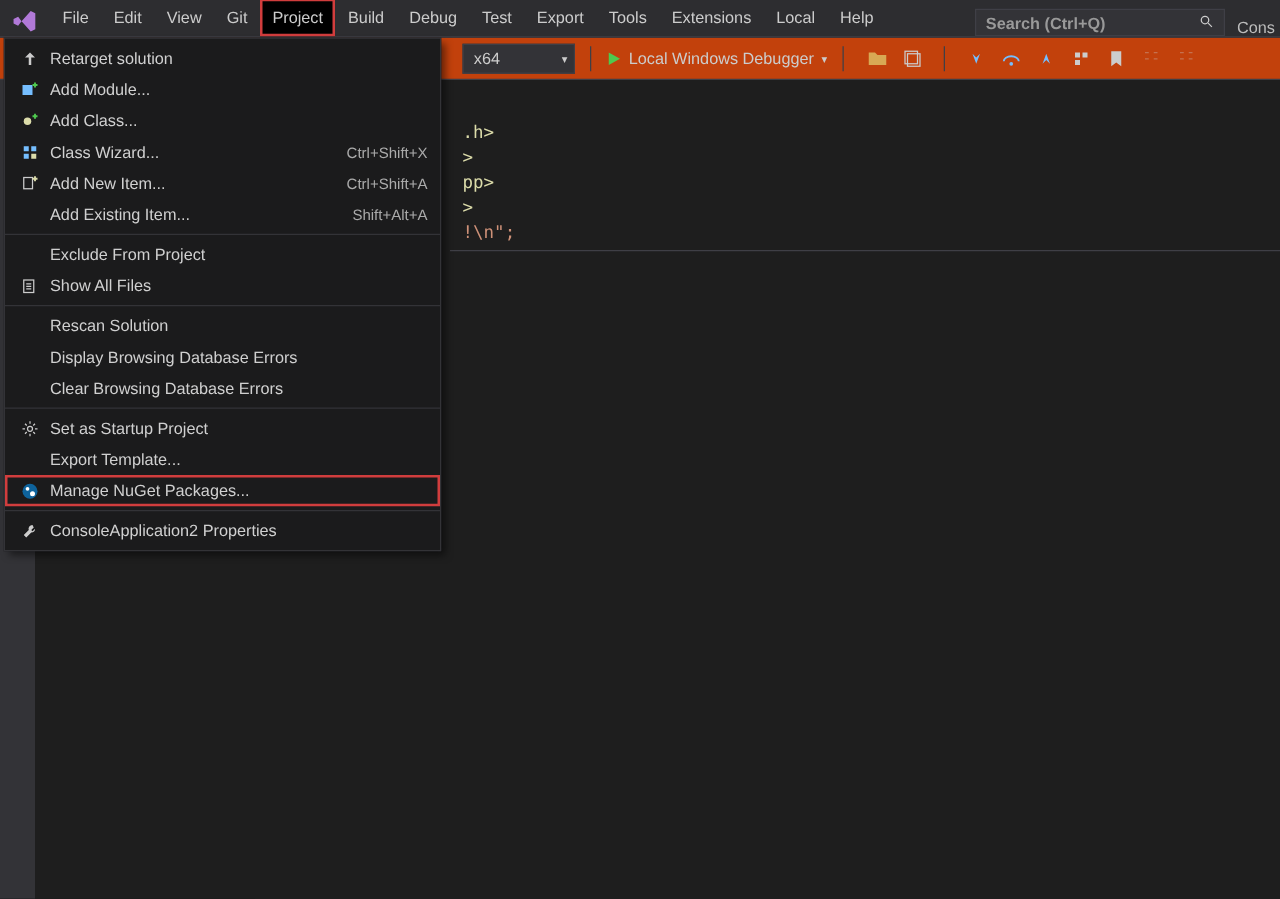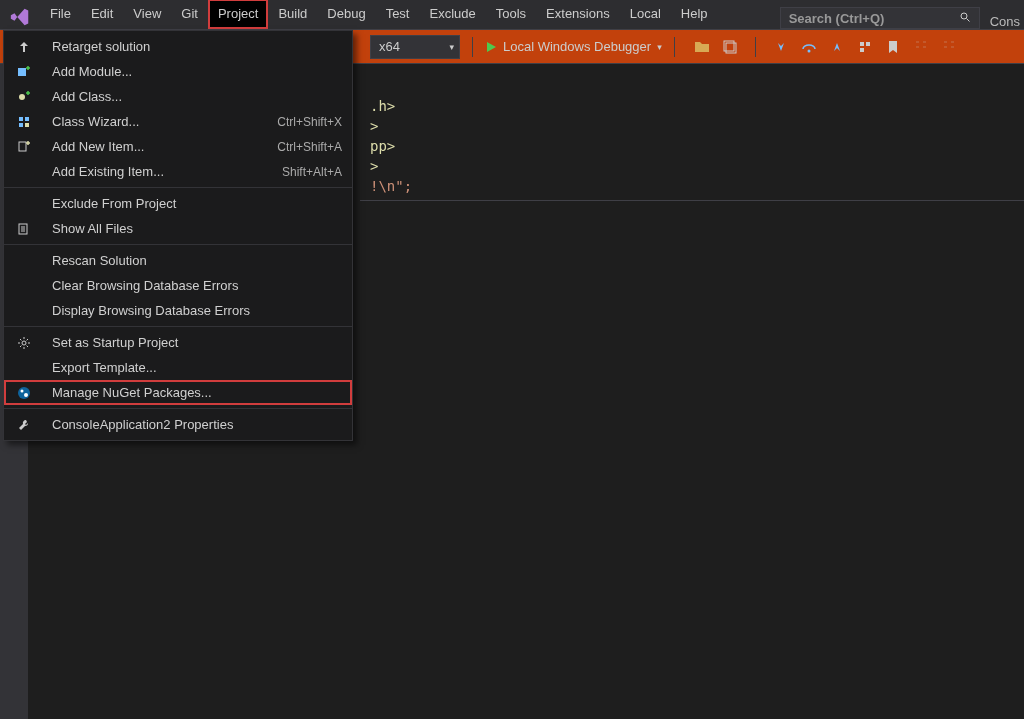--- a/index.html
+++ b/index.html
@@ -133,21 +133,21 @@
   }
   .dd-item {
     height: 25px;
     display:flex;
     align-items:center;
     padding: 0 10px;
     color:#d0d0d0;
   }
   .dd-icon { width:20px; height:20px; margin-right:6px; display:flex; align-items:center; justify-content:center; }
   .dd-icon svg { width:14px; height:14px; }
-  .dd-label { flex:1; white-space:nowrap;margin-left:12px; }
+  .dd-label { flex:1; white-space:nowrap; }
   .dd-short { color:#aaa; font-size:12px; }
   .dd-sep { height:1px; background:#333337; margin:3px 0; }
   .dd-item.highlighted { outline: 2px solid #d13d3d; outline-offset: -2px; }
 
   
   .left-gutter {
     position:absolute; top:64px; left:0; bottom:0; width:28px;
     background:#333337; z-index:1;
   }
   .editor-bg {
@@ -165,21 +165,21 @@
       </svg>
   </span>
   <span class="menu-item">File</span>
   <span class="menu-item">Edit</span>
   <span class="menu-item">View</span>
   <span class="menu-item">Git</span>
   <span class="menu-item active highlighted">Project</span>
   <span class="menu-item">Build</span>
   <span class="menu-item">Debug</span>
   <span class="menu-item">Test</span>
-  <span class="menu-item">Exclude</span>
+  <span class="menu-item">Export</span>
   <span class="menu-item">Tools</span>
   <span class="menu-item">Extensions</span>
   <span class="menu-item">Local</span>
   <span class="menu-item">Help</span>
   <span class="menu-spacer"></span>
   <div class="searchbox">
     <span>Search (Ctrl+Q)</span>
     <span class="mag">
       <svg width="12" height="12" viewBox="0 0 24 24">
           <circle cx="10" cy="10" r="6" fill="none" stroke="#ccc" stroke-width="2"></circle>
@@ -350,25 +350,25 @@
       </span>
       <span class="dd-label">Show All Files</span>
     </div>
     <div class="dd-sep"></div>
     <div class="dd-item">
       <span class="dd-icon"></span>
       <span class="dd-label">Rescan Solution</span>
     </div>
     <div class="dd-item">
       <span class="dd-icon"></span>
+      <span class="dd-label">Display Browsing Database Errors</span>
+    </div>
+    <div class="dd-item">
+      <span class="dd-icon"></span>
       <span class="dd-label">Clear Browsing Database Errors</span>
-    </div>
-    <div class="dd-item">
-      <span class="dd-icon"></span>
-      <span class="dd-label">Display Browsing Database Errors</span>
     </div>
     <div class="dd-sep"></div>
     <div class="dd-item">
       <span class="dd-icon">
         <svg viewBox="0 0 14 14">
           <circle cx="7" cy="7" r="2" fill="none" stroke="#ccc"></circle>
           <path d="M7 1v2M7 11v2M1 7h2M11 7h2M3 3l1.4 1.4M9.6 9.6L11 11M11 3l-1.4 1.4M4.4 9.6L3 11" stroke="#ccc"></path>
         </svg>
       </span>
       <span class="dd-label">Set as Startup Project</span>

